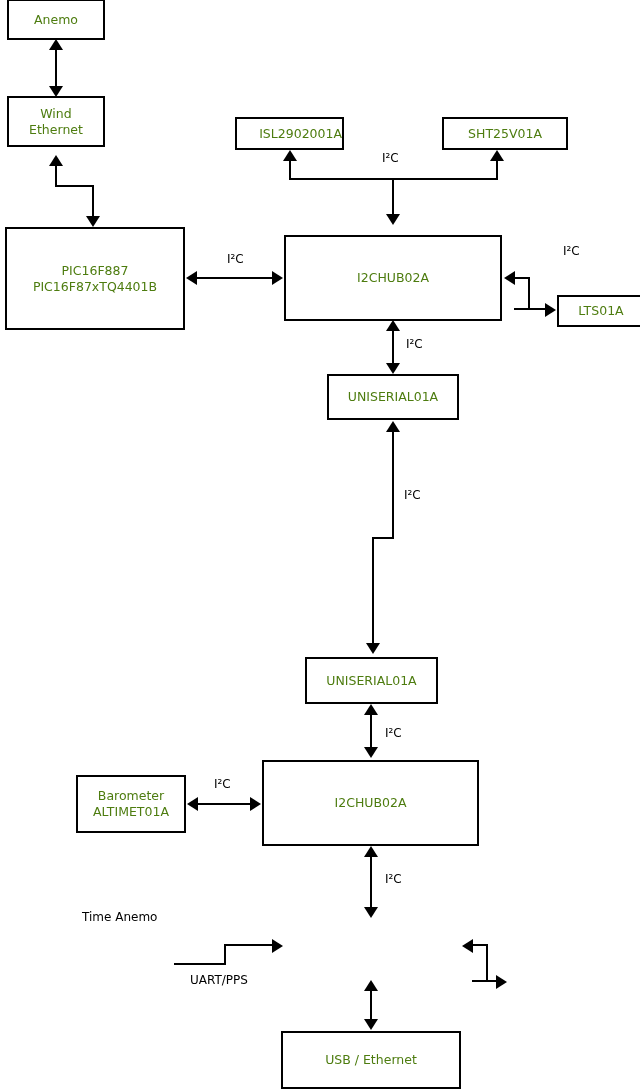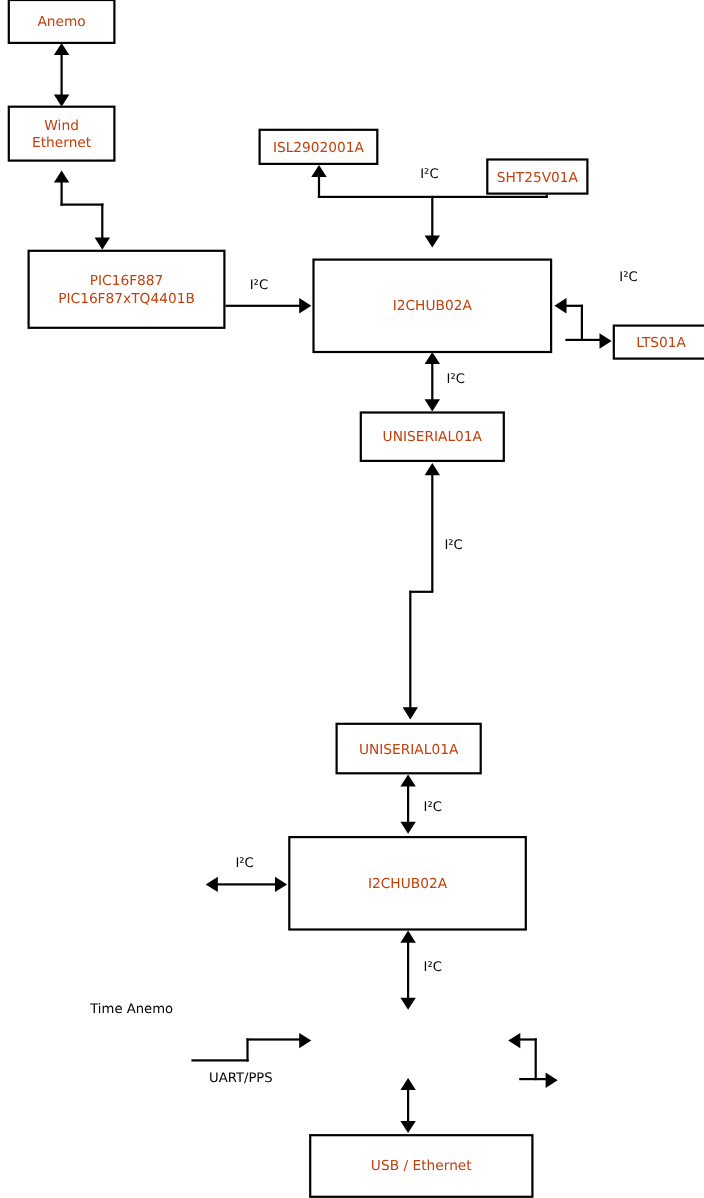--- a/index.html
+++ b/index.html
@@ -1,20 +1,20 @@
 <!DOCTYPE html>
 <html><head>
 <meta charset="utf-8">
 <style>
   html,body{margin:0;padding:0;background:#ffffff;}
   body{font-family:"DejaVu Sans","Liberation Sans",sans-serif;}
   #canvas{position:relative;width:640px;height:1089px;background:#ffffff;overflow:hidden;}
   .box{position:absolute;box-sizing:border-box;border:2px solid #000000;background:#ffffff;
        display:flex;align-items:center;justify-content:center;text-align:center;
-       font-size:12.5px;color:#c2410c;line-height:1.28;z-index:3;}
+       font-size:12.5px;color:#4d7c0f;line-height:1.28;z-index:3;}
   .box .lbl{display:block;white-space:pre-line;}
   .lbltext{position:absolute;font-size:12px;color:#000000;white-space:nowrap;z-index:4;}
   .vline{position:absolute;width:2px;background:#000000;z-index:2;}
   .hline{position:absolute;height:2px;background:#000000;z-index:2;}
   .arrow{position:absolute;width:0;height:0;z-index:2;}
   .arr-up{border-left:7px solid transparent;border-right:7px solid transparent;border-bottom:11px solid #000000;}
   .arr-down{border-left:7px solid transparent;border-right:7px solid transparent;border-top:11px solid #000000;}
   .arr-left{border-top:7px solid transparent;border-bottom:7px solid transparent;border-right:11px solid #000000;}
   .arr-right{border-top:7px solid transparent;border-bottom:7px solid transparent;border-left:11px solid #000000;}
 </style>
@@ -35,30 +35,30 @@
     <span class="lbl">Wind
 Ethernet</span>
   </div>
 
   <div class="vline" style="left:55px;top:165px;height:22px;"></div>
   <div class="arrow arr-up" style="left:49px;top:155px;"></div>
   <div class="hline" style="left:55px;top:185px;width:39px;"></div>
   <div class="vline" style="left:92px;top:185px;height:33px;"></div>
   <div class="arrow arr-down" style="left:86px;top:216px;"></div>
 
-  <div class="box" style="left:5px;top:227px;width:180px;height:72px;margin-left:20px;">
+  <div class="box" style="left:5px;top:227px;width:180px;height:103px;">
     <span class="lbl">PIC16F887
 PIC16F87xTQ4401B</span>
   </div>
 
-  <div class="box" style="left:235px;top:117px;width:109px;height:33px;">
+  <div class="box" style="left:235px;top:117px;width:109px;height:33px;justify-content:flex-end;">
     <span class="lbl">ISL2902001A</span>
   </div>
 
-  <div class="box" style="left:442px;top:117px;width:93px;height:33px;margin-top:27px;">
+  <div class="box" style="left:442px;top:117px;width:126px;height:33px;">
     <span class="lbl">SHT25V01A</span>
   </div>
 
   <div class="arrow arr-up" style="left:283px;top:150px;"></div>
   <div class="vline" style="left:289px;top:160px;height:20px;"></div>
   <div class="arrow arr-up" style="left:490px;top:150px;"></div>
   <div class="vline" style="left:496px;top:160px;height:20px;"></div>
   <div class="hline" style="left:289px;top:178px;width:209px;"></div>
   <div class="vline" style="left:392px;top:178px;height:38px;"></div>
   <div class="arrow arr-down" style="left:386px;top:214px;"></div>
@@ -106,20 +106,24 @@
 
   <div class="vline" style="left:370px;top:713px;height:38px;"></div>
   <div class="arrow arr-up" style="left:364px;top:704px;"></div>
   <div class="arrow arr-down" style="left:364px;top:747px;"></div>
   <div class="lbltext" style="left:385px;top:726px;">I²C</div>
 
   <div class="box" style="left:262px;top:760px;width:217px;height:86px;">
     <span class="lbl">I2CHUB02A</span>
   </div>
 
+  <div class="box" style="left:76px;top:775px;width:110px;height:58px;">
+    <span class="lbl">Barometer
+ALTIMET01A</span>
+  </div>
 
   <div class="hline" style="left:196px;top:803px;width:56px;"></div>
   <div class="arrow arr-left" style="left:187px;top:797px;"></div>
   <div class="arrow arr-right" style="left:250px;top:797px;"></div>
   <div class="lbltext" style="left:214px;top:777px;">I²C</div>
 
   <div class="vline" style="left:370px;top:855px;height:56px;"></div>
   <div class="arrow arr-up" style="left:364px;top:846px;"></div>
   <div class="arrow arr-down" style="left:364px;top:907px;"></div>
   <div class="lbltext" style="left:385px;top:872px;">I²C</div>
@@ -138,17 +142,17 @@
   <div class="hline" style="left:472px;top:944px;width:16px;"></div>
   <div class="vline" style="left:486px;top:944px;height:38px;"></div>
   <div class="hline" style="left:472px;top:980px;width:26px;"></div>
   <div class="arrow arr-right" style="left:496px;top:975px;"></div>
 
 
   <div class="vline" style="left:370px;top:989px;height:34px;"></div>
   <div class="arrow arr-up" style="left:364px;top:980px;"></div>
   <div class="arrow arr-down" style="left:364px;top:1019px;"></div>
 
-  <div class="box" style="left:281px;top:1031px;width:204px;height:58px;">
+  <div class="box" style="left:281px;top:1031px;width:180px;height:58px;">
     <span class="lbl">USB / Ethernet</span>
   </div>
 
 </div>
 
 </body></html>

